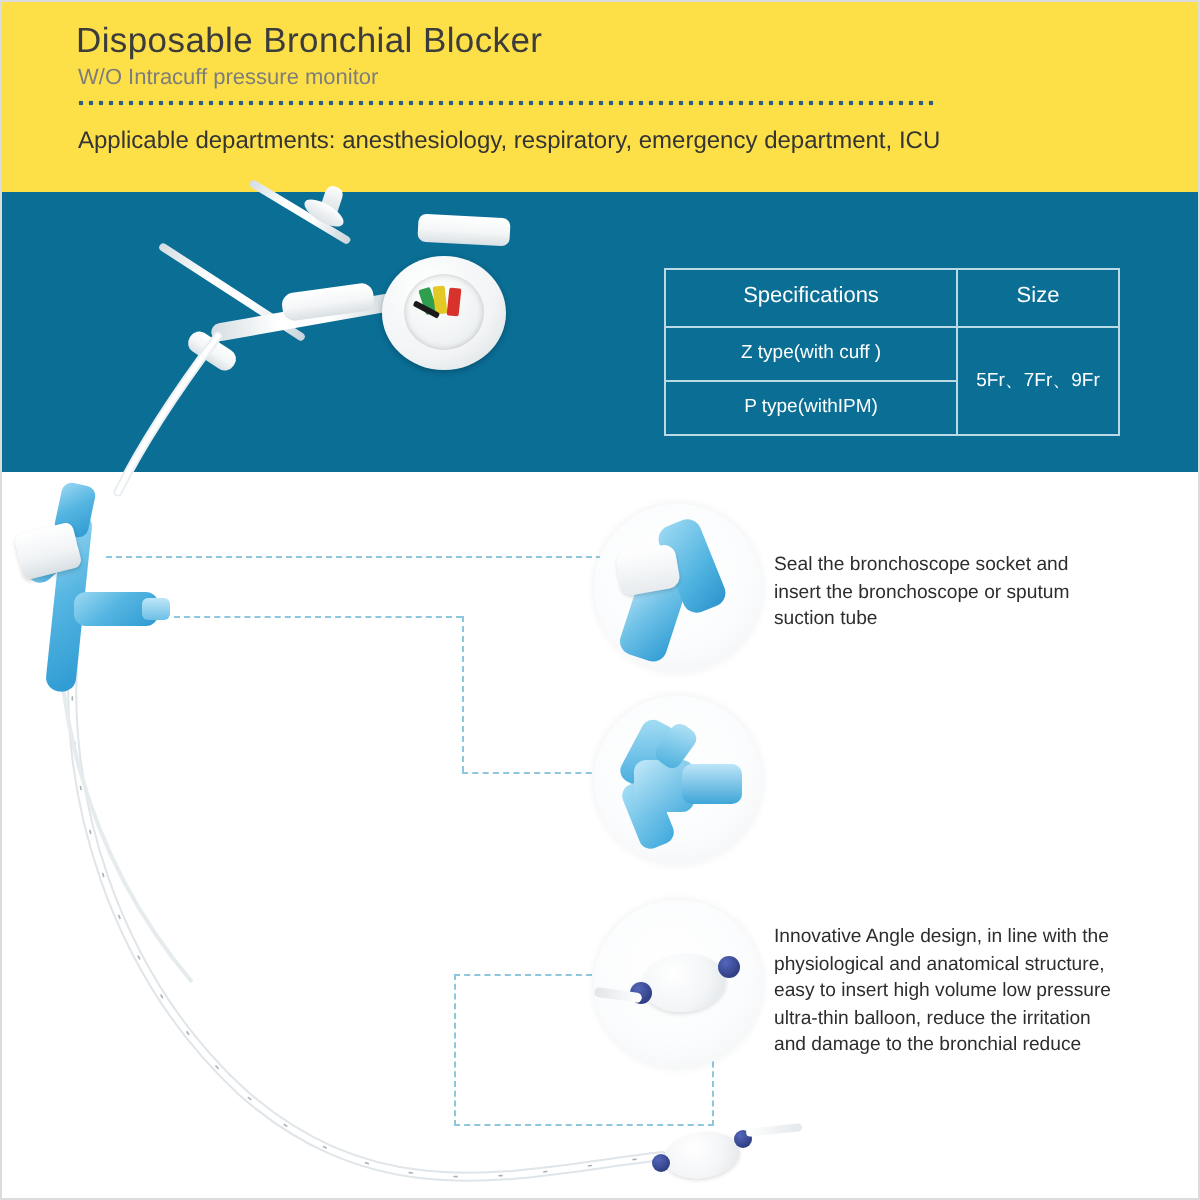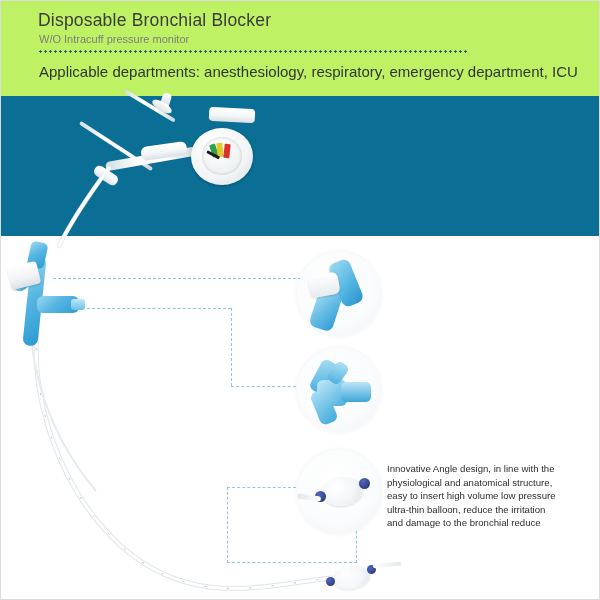--- a/index.html
+++ b/index.html
@@ -12,38 +12,38 @@
   #page{
     position:relative;
     width:600px;height:600px;
     box-sizing:border-box;
     border:1px solid #dcdcdc;
     background:#fff;
     overflow:hidden;
   }
 
   
-  .header{position:absolute;left:0;top:0;width:600px;height:95px;background:#bef264;}
+  .header{position:absolute;left:0;top:0;width:600px;height:95px;background:#fde047;}
   .title{
     position:absolute;left:37px;top:9px;
     font-size:17.5px;color:#3c3c3c;font-weight:400;letter-spacing:.2px;
     white-space:nowrap;
   }
   .subtitle{
     position:absolute;left:38px;top:32px;
     font-size:11px;color:#7d7d7d;white-space:nowrap;
   }
   .dotted-rule{
     position:absolute;left:37px;top:49px;width:430px;height:3px;
     background-image:radial-gradient(circle, #2e5f7f 0px, #2e5f7f 1.1px, rgba(0,0,0,0) 1.3px);
     background-size:5px 3px;background-repeat:repeat-x;
   }
   .departments{
     position:absolute;left:38px;top:62px;
-    font-size:15px;color:#343434;white-space:nowrap;
+    font-size:12px;color:#343434;white-space:nowrap;
   }
 
   
   .banner{
     position:absolute;left:0;top:95px;width:600px;height:140px;
     background:#0a6e95;
   }
 
   
   .spec-table{
@@ -196,20 +196,35 @@
                 background:radial-gradient(circle at 40% 33%,#ffffff 0%,#f4f5f7 55%,#dfe2e7 100%);
                 box-shadow:0 1px 2px rgba(0,0,0,.12);transform:rotate(-8deg);"></div>
     <div style="position:absolute;left:325px;top:481px;width:9px;height:9px;border-radius:50%;
                 background:radial-gradient(circle at 35% 30%,#5566bb,#21306e);"></div>
     <div style="position:absolute;left:366px;top:469px;width:9px;height:9px;border-radius:50%;
                 background:radial-gradient(circle at 35% 30%,#5566bb,#21306e);"></div>
     <div style="position:absolute;left:372px;top:467px;width:28px;height:4px;border-radius:3px;
                 background:linear-gradient(90deg,#ffffff,#e3e8eb);transform:rotate(-6deg);"></div>
   </div>
 
+  <table class="spec-table">
+    <tbody>
+        <tr>
+      <th class="hdr col-spec">Specifications</th>
+      <th class="hdr col-size">Size</th>
+    </tr>
+    <tr>
+      <td>Z type(with cuff )</td>
+      <td class="size-cell" rowspan="2">5Fr、7Fr、9Fr</td>
+    </tr>
+    <tr>
+      <td>P type(withIPM)</td>
+    </tr>
+  </tbody>
+    </table>
 
   <div class="dash dash-h" style="left:52px;top:277px;width:248px;"></div>
 
   <div class="dash dash-h" style="left:86px;top:307px;width:144px;"></div>
   <div class="dash dash-v" style="left:230px;top:307px;height:78px;"></div>
   <div class="dash dash-h" style="left:230px;top:385px;width:70px;"></div>
 
   <div class="dash dash-box" style="left:226px;top:486px;width:128px;height:74px;border-top-color:#8ec6dd;"></div>
 
   <div class="circle c1">
@@ -240,15 +255,16 @@
                 background:radial-gradient(circle at 38% 32%,#ffffff 0%,#f3f5f7 55%,#dde2e6 100%);
                 box-shadow:0 1px 2px rgba(0,0,0,.12);transform:rotate(-6deg);"></div>
     <div style="position:absolute;left:18px;top:41px;width:11px;height:11px;border-radius:50%;
                 background:radial-gradient(circle at 35% 30%,#5566bb,#21306e);"></div>
     <div style="position:absolute;left:62px;top:28px;width:11px;height:11px;border-radius:50%;
                 background:radial-gradient(circle at 35% 30%,#5566bb,#21306e);"></div>
     <div style="position:absolute;left:0px;top:45px;width:24px;height:5px;border-radius:3px;
                 background:linear-gradient(90deg,#e1e6ea,#ffffff);transform:rotate(8deg);"></div>
   </div>
 
+  <div class="callout t1">Seal the bronchoscope socket and insert the bronchoscope or sputum suction tube</div>
   <div class="callout t3">Innovative Angle design, in line with the physiological and anatomical structure, easy to insert high volume low pressure ultra-thin balloon, reduce the irritation and damage to the bronchial reduce</div>
 
 </div>
 
 </body></html>

